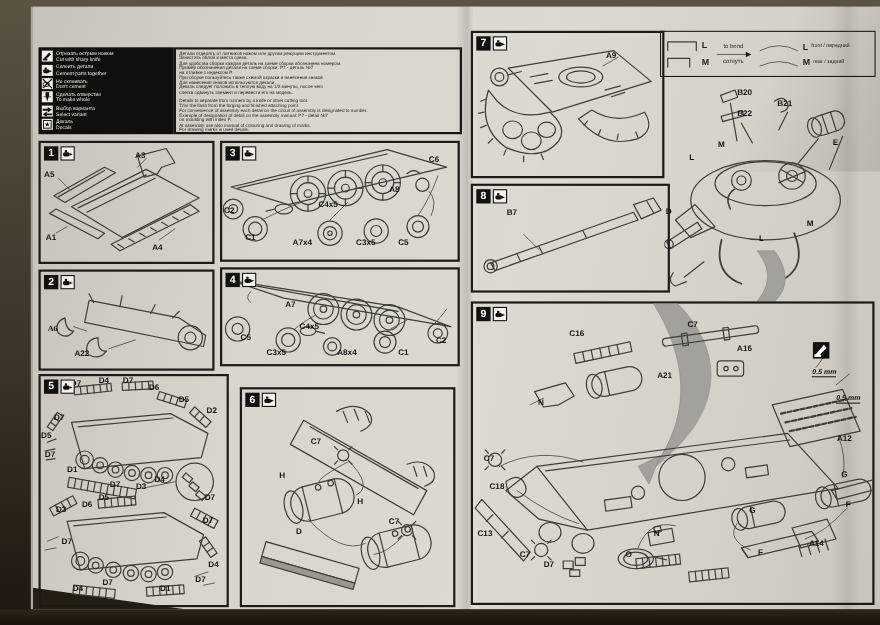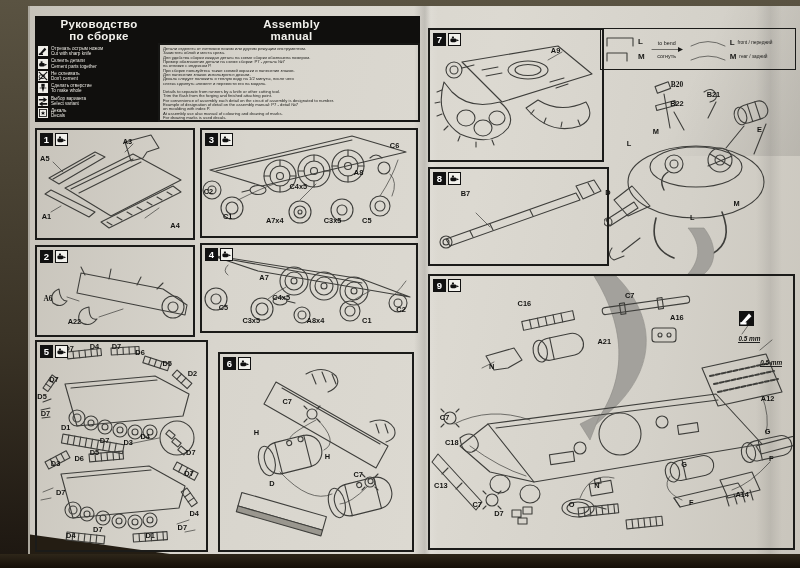--- a/index.html
+++ b/index.html
@@ -59,30 +59,20 @@
 <body>
 
 <div class="photo">
   <div class="paper">
     <div class="crease-v1"></div>
     <div class="crease-v2"></div>
     <div class="shadow-tr"></div>
     <div class="corner-cut"></div>
   </div>
 
-  <div class="blk hdr">
-    <div class="hcol ru">
-      <span>Руководство</span>
-      <span>по сборке</span>
-    </div>
-    <div class="hcol en">
-      <span>Assembly</span>
-      <span>manual</span>
-    </div>
-  </div>
 
   <div class="blk legend">
       <div class="lrow">
         <span class="licon">
           <svg viewBox="0 0 12 12">
             <polygon points="1.5,9.5 8,2 10,4.2 4.5,9.5" fill="#111"></polygon>
             <rect x="1" y="9" width="5" height="1.8" fill="#111"></rect>
           </svg>
         </span>
         <span class="ltxt">
@@ -251,21 +241,21 @@
           </g>
         <path d="M140 56 L122 78 M162 54 L150 84"></path>
         <path d="M52 148 Q44 178 70 188" stroke-width="1.6"></path>
         <path d="M118 142 Q130 172 108 184" stroke-width="1.6"></path>
         <path d="M60 120 Q54 108 64 102" stroke-width="1.4"></path>
         <path d="M8 178 q-6 8 2 12 l10 -4"></path>
         <path d="M18 182 L36 168"></path>
       </g>
       <path class="gray" d="M100 158 C114 176 112 194 100 204 L84 204 C98 188 96 172 84 158 Z"></path>
     </svg>
-  <span class="plabel" style="left: 38%; top: 7%; font-family: Liberation Serif, serif;">B20</span>
+  <span class="plabel" style="left: 38%; top: 7%;">B20</span>
       <span class="plabel" style="left: 57%; top: 12%;">B21</span>
       <span class="plabel" style="left: 38%; top: 16%;">B22</span>
       <span class="plabel" style="left: 81%; top: 29%;">E</span>
       <span class="plabel" style="left: 27%; top: 30%;">M</span>
       <span class="plabel" style="left: 13%; top: 36%;">L</span>
       <span class="plabel" style="left: 69%; top: 65%;">M</span>
       <span class="plabel" style="left: 46%; top: 72%;">L</span>
       <span class="plabel" style="left: 2%; top: 60%;">D</span>
     </div>
 
@@ -290,21 +280,21 @@
           <path d="M34 59 l62 -30 M42 63 l62 -31"></path>
           <path d="M8 64 L14 60 L58 82 L52 87 Z"></path>
           <path d="M64 92 L136 56 L144 62 L72 98 Z"></path>
           <path d="M70 92 l5 3 M80 87 l5 3 M90 82 l5 3 M100 77 l5 3 M110 72 l5 3 M120 67 l5 3 M130 62 l5 3"></path>
           <path d="M96 14 l-8 8 M16 32 l10 10 M14 82 l10 -6 M108 88 l14 -10" class="thin"></path>
         </g>
       </svg>
     <span class="plabel" style="left: 58%; top: 10%;">A3</span>
         <span class="plabel" style="left: 5%; top: 26%;">A5</span>
         <span class="plabel" style="left: 6%; top: 80%;">A1</span>
-        <span class="plabel" style="left: 68%; top: 88%; margin-left: 32px;">A4</span>
+        <span class="plabel" style="left: 68%; top: 88%;">A4</span>
       </div>
   </div>
 
   <div class="panel" style="left:35px;top:245px;width:160px;height:92px">
     <div class="badge">
       <span class="num">2</span>
       <span class="sicon">
           <svg viewBox="0 0 12 12">
             <rect x="1.5" y="4.8" width="6.5" height="4.2" rx="1.6" fill="#111"></rect>
             <polygon points="8,5.6 11,6.9 8,8.2" fill="#111"></polygon>

